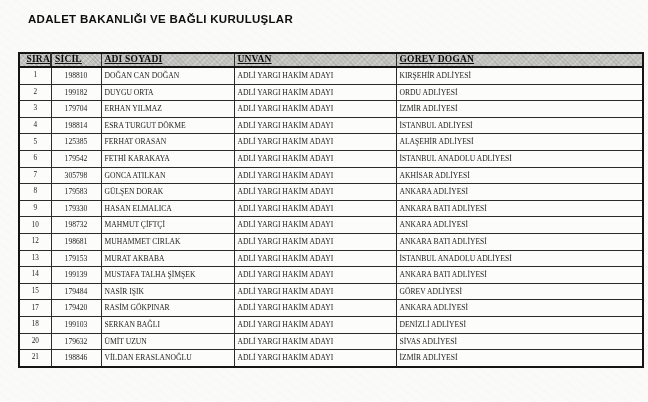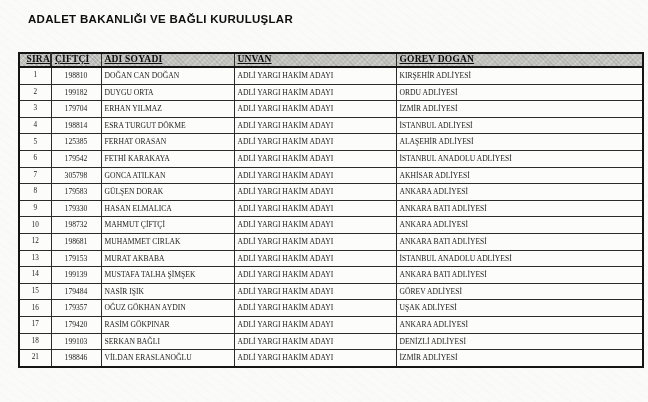--- a/index.html
+++ b/index.html
@@ -88,21 +88,21 @@
     <colgroup>
       <col class="w0">
         <col class="w1">
         <col class="w2">
         <col class="w3">
         <col class="w4">
     </colgroup>
     <thead>
       <tr>
         <th class="h0">SIRA</th>
-        <th class="h1">ÇİFTÇİ</th>
+        <th class="h1">SİCİL</th>
         <th class="h2">ADI SOYADI</th>
         <th class="h3">UNVAN</th>
         <th class="h4">GÖREV DOĞAN</th>
       </tr>
     </thead>
     <tbody id="rows">
         <tr>
           <td class="c0">1</td>
           <td class="c1">198810</td>
           <td class="c2">DOĞAN CAN DOĞAN</td>
@@ -194,39 +194,39 @@
           <td class="c4">ANKARA BATI ADLİYESİ</td>
         </tr>
         <tr>
           <td class="c0">15</td>
           <td class="c1">179484</td>
           <td class="c2">NASİR IŞIK</td>
           <td class="c3">ADLİ YARGI HAKİM ADAYI</td>
           <td class="c4">GÖREV ADLİYESİ</td>
         </tr>
         <tr>
-          <td class="c0">16</td>
-          <td class="c1">179357</td>
-          <td class="c2">OĞUZ GÖKHAN AYDIN</td>
-          <td class="c3">ADLİ YARGI HAKİM ADAYI</td>
-          <td class="c4">UŞAK ADLİYESİ</td>
-        </tr>
-        <tr>
           <td class="c0">17</td>
           <td class="c1">179420</td>
           <td class="c2">RASİM GÖKPINAR</td>
           <td class="c3">ADLİ YARGI HAKİM ADAYI</td>
           <td class="c4">ANKARA ADLİYESİ</td>
         </tr>
         <tr>
           <td class="c0">18</td>
           <td class="c1">199103</td>
           <td class="c2">SERKAN BAĞLI</td>
           <td class="c3">ADLİ YARGI HAKİM ADAYI</td>
           <td class="c4">DENİZLİ ADLİYESİ</td>
+        </tr>
+        <tr>
+          <td class="c0">20</td>
+          <td class="c1">179632</td>
+          <td class="c2">ÜMİT UZUN</td>
+          <td class="c3">ADLİ YARGI HAKİM ADAYI</td>
+          <td class="c4">SİVAS ADLİYESİ</td>
         </tr>
         <tr>
           <td class="c0">21</td>
           <td class="c1">198846</td>
           <td class="c2">VİLDAN ERASLANOĞLU</td>
           <td class="c3">ADLİ YARGI HAKİM ADAYI</td>
           <td class="c4">İZMİR ADLİYESİ</td>
         </tr>
       </tbody>
   </table>

